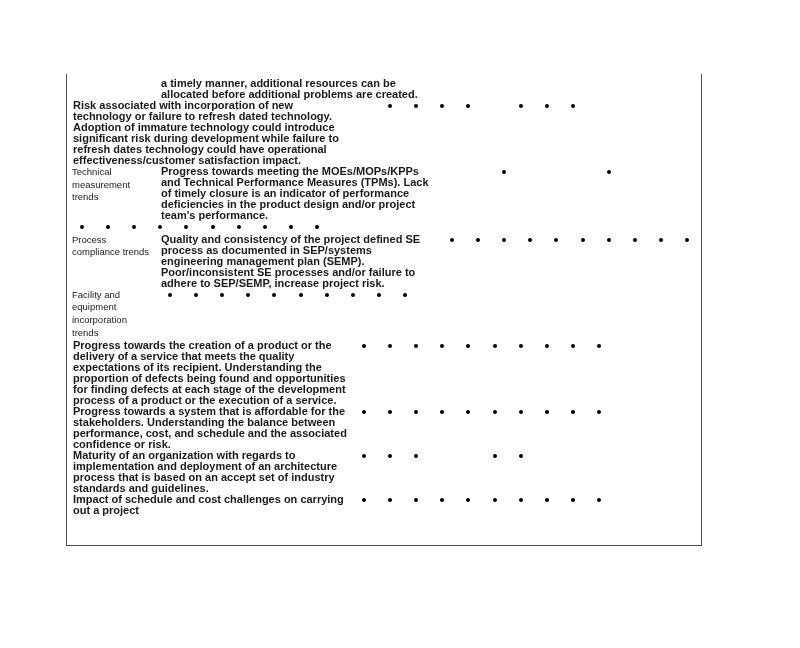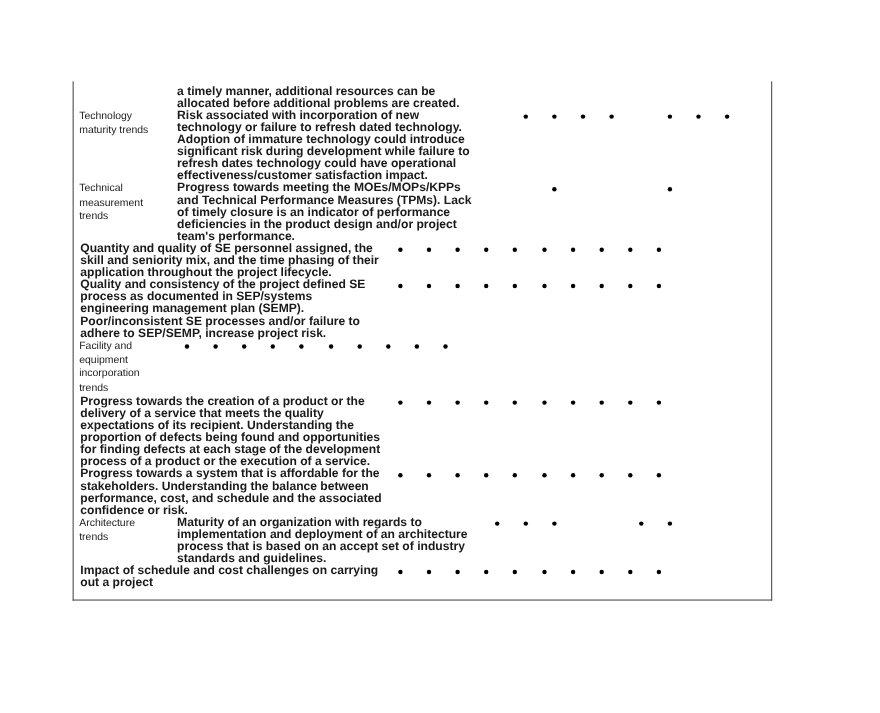--- a/index.html
+++ b/index.html
@@ -86,21 +86,20 @@
             <span class="dot-cell"></span>
             <span class="dot-cell"></span>
             <span class="dot-cell"></span>
             <span class="dot-cell"></span>
             <span class="dot-cell"></span>
             <span class="dot-cell"></span>
             <span class="dot-cell"></span>
           </div>
         </div>
         <div class="row">
-          <div class="cell-label">Technology maturity trends</div>
           <div class="cell-desc">Risk associated with incorporation of new technology or failure to refresh dated technology. Adoption of immature technology could introduce significant risk during development while failure to refresh dates technology could have operational effectiveness/customer satisfaction impact.</div>
           <div class="cell-dots">
             <span class="dot-cell"></span>
             <span class="dot-cell">
               <span class="dot" style="background: rgb(0, 0, 0);"></span>
             </span>
             <span class="dot-cell">
               <span class="dot" style="background: rgb(0, 0, 0);"></span>
             </span>
             <span class="dot-cell">
@@ -136,55 +135,55 @@
             <span class="dot-cell"></span>
             <span class="dot-cell">
               <span class="dot" style="background: rgb(0, 0, 0);"></span>
             </span>
             <span class="dot-cell"></span>
             <span class="dot-cell"></span>
             <span class="dot-cell"></span>
           </div>
         </div>
         <div class="row">
-          <div class="cell-desc">Quantity and quality of SE personnel assigned, the skill and seniority mix, and the time phasing of their application throughout the project lifecycle.</div>
-          <div class="cell-dots">
-            <span class="dot-cell">
-              <span class="dot" style="background: rgb(0, 0, 0);"></span>
-            </span>
-            <span class="dot-cell">
-              <span class="dot" style="background: rgb(0, 0, 0);"></span>
-            </span>
-            <span class="dot-cell">
-              <span class="dot" style="background: rgb(0, 0, 0);"></span>
-            </span>
-            <span class="dot-cell">
-              <span class="dot" style="background: rgb(0, 0, 0);"></span>
-            </span>
-            <span class="dot-cell">
-              <span class="dot" style="background: rgb(0, 0, 0);"></span>
-            </span>
-            <span class="dot-cell">
-              <span class="dot" style="background: rgb(0, 0, 0);"></span>
-            </span>
-            <span class="dot-cell">
-              <span class="dot" style="background: rgb(0, 0, 0);"></span>
-            </span>
-            <span class="dot-cell">
-              <span class="dot" style="background: rgb(0, 0, 0);"></span>
-            </span>
-            <span class="dot-cell">
-              <span class="dot" style="background: rgb(0, 0, 0);"></span>
-            </span>
-            <span class="dot-cell">
-              <span class="dot" style="background: rgb(0, 0, 0);"></span>
-            </span>
-          </div>
-        </div>
-        <div class="row">
+          <div class="cell-dots">
+            <span class="dot-cell">
+              <span class="dot" style="background: rgb(0, 0, 0);"></span>
+            </span>
+            <span class="dot-cell">
+              <span class="dot" style="background: rgb(0, 0, 0);"></span>
+            </span>
+            <span class="dot-cell">
+              <span class="dot" style="background: rgb(0, 0, 0);"></span>
+            </span>
+            <span class="dot-cell">
+              <span class="dot" style="background: rgb(0, 0, 0);"></span>
+            </span>
+            <span class="dot-cell">
+              <span class="dot" style="background: rgb(0, 0, 0);"></span>
+            </span>
+            <span class="dot-cell">
+              <span class="dot" style="background: rgb(0, 0, 0);"></span>
+            </span>
+            <span class="dot-cell">
+              <span class="dot" style="background: rgb(0, 0, 0);"></span>
+            </span>
+            <span class="dot-cell">
+              <span class="dot" style="background: rgb(0, 0, 0);"></span>
+            </span>
+            <span class="dot-cell">
+              <span class="dot" style="background: rgb(0, 0, 0);"></span>
+            </span>
+            <span class="dot-cell">
+              <span class="dot" style="background: rgb(0, 0, 0);"></span>
+            </span>
+          </div>
+        </div>
+        <div class="row">
+          <div class="cell-label">Process compliance trends</div>
           <div class="cell-desc">Quality and consistency of the project defined SE process as documented in SEP/systems engineering management plan (SEMP). Poor/inconsistent SE processes and/or failure to adhere to SEP/SEMP, increase project risk.</div>
           <div class="cell-dots">
             <span class="dot-cell">
               <span class="dot" style="background: rgb(0, 0, 0);"></span>
             </span>
             <span class="dot-cell">
               <span class="dot" style="background: rgb(0, 0, 0);"></span>
             </span>
             <span class="dot-cell">
               <span class="dot" style="background: rgb(0, 0, 0);"></span>
@@ -311,21 +310,20 @@
             </span>
             <span class="dot-cell">
               <span class="dot" style="background: rgb(0, 0, 0);"></span>
             </span>
             <span class="dot-cell">
               <span class="dot" style="background: rgb(0, 0, 0);"></span>
             </span>
           </div>
         </div>
         <div class="row">
-          <div class="cell-label">Architecture trends</div>
           <div class="cell-desc">Maturity of an organization with regards to implementation and deployment of an architecture process that is based on an accept set of industry standards and guidelines.</div>
           <div class="cell-dots">
             <span class="dot-cell">
               <span class="dot" style="background: rgb(0, 0, 0);"></span>
             </span>
             <span class="dot-cell">
               <span class="dot" style="background: rgb(0, 0, 0);"></span>
             </span>
             <span class="dot-cell">
               <span class="dot" style="background: rgb(0, 0, 0);"></span>

